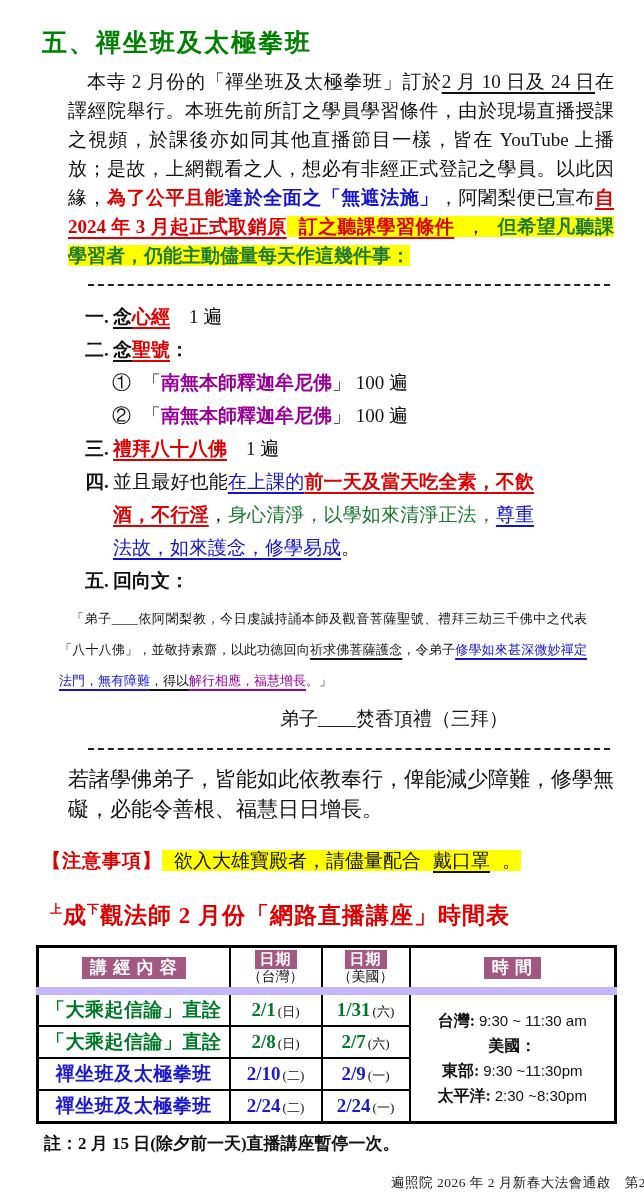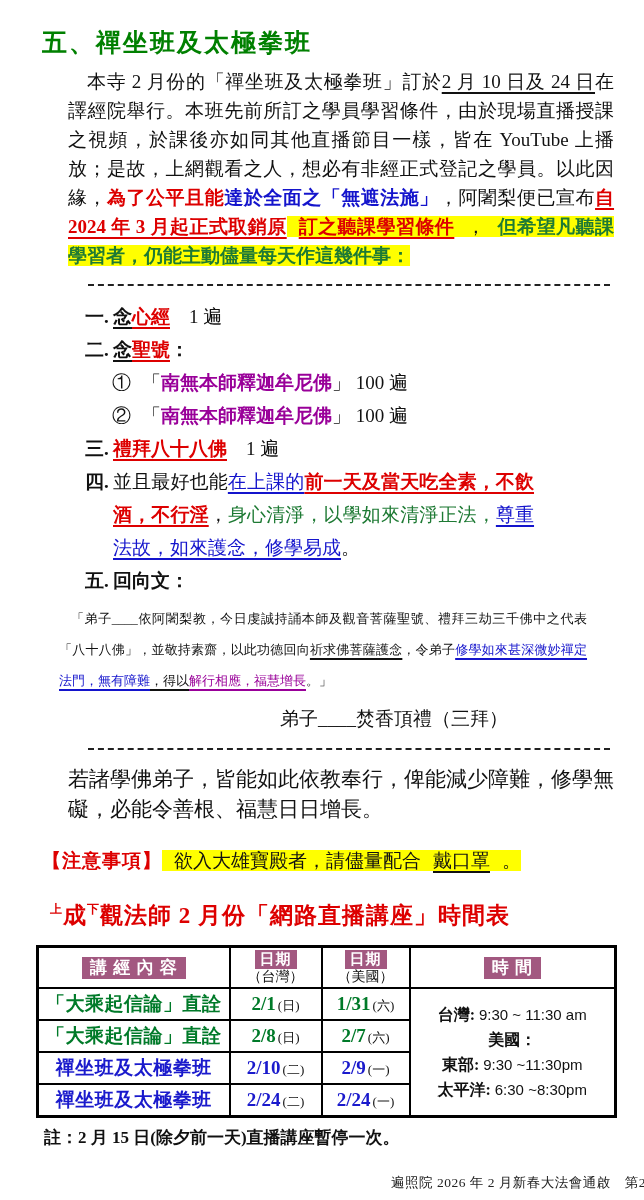--- a/index.html
+++ b/index.html
@@ -83,21 +83,21 @@
   .schedule-title sup{font-size:12px;vertical-align:10px;}
 
   table.schedule{
     border-collapse:collapse;margin:14px 0 0 -6px;
     table-layout:fixed;width:578px;
   }
   table.schedule td{
     border:2px solid #000;text-align:center;vertical-align:middle;padding:2px 2px;
   }
   table.schedule{border:3px solid #000;}
-  table.schedule tr.head td{border-bottom:1px solid #c4b5fd;padding:2px 0;}
+  table.schedule tr.head td{border-bottom:8px solid #c4b5fd;padding:2px 0;}
   .col-topic{width:192px;}
   .col-tw{width:92px;}
   .col-us{width:88px;}
   .col-time{width:206px;}
   .chip{
     display:inline-block;background:var(--plum);color:#fff;font-weight:700;
     font-size:17px;padding:0 8px;line-height:22px;letter-spacing:1px;
   }
   .chip.small{font-size:15px;line-height:19px;padding:0 5px;}
   .head-sub{font-size:14px;line-height:16px;display:block;}
@@ -200,21 +200,21 @@
     </tr>
 
     <tr class="r-green">
       <td class="topic-cell green">「大乘起信論」直詮</td>
       <td><span class="date-num">2/1</span><span class="date-day">(日)</span></td>
       <td><span class="date-num">1/31</span><span class="date-day">(六)</span></td>
       <td class="time-cell" rowspan="4">
         <div class="time-line"><span class="tl">台灣:</span> <span class="tv">9:30 ~ 11:30 am</span></div>
         <div class="time-line"><span class="tl">美國：</span></div>
         <div class="time-line"><span class="tl">東部:</span> <span class="tv">9:30 ~11:30pm</span></div>
-        <div class="time-line"><span class="tl">太平洋:</span> <span class="tv">6:30 ~8:30pm</span></div>
+        <div class="time-line"><span class="tl">太平洋:</span> <span class="tv">2:30 ~8:30pm</span></div>
       </td>
     </tr>
 
     <tr class="r-green">
       <td class="topic-cell green">「大乘起信論」直詮</td>
       <td><span class="date-num">2/8</span><span class="date-day">(日)</span></td>
       <td><span class="date-num">2/7</span><span class="date-day">(六)</span></td>
     </tr>
 
     <tr class="r-blue">

